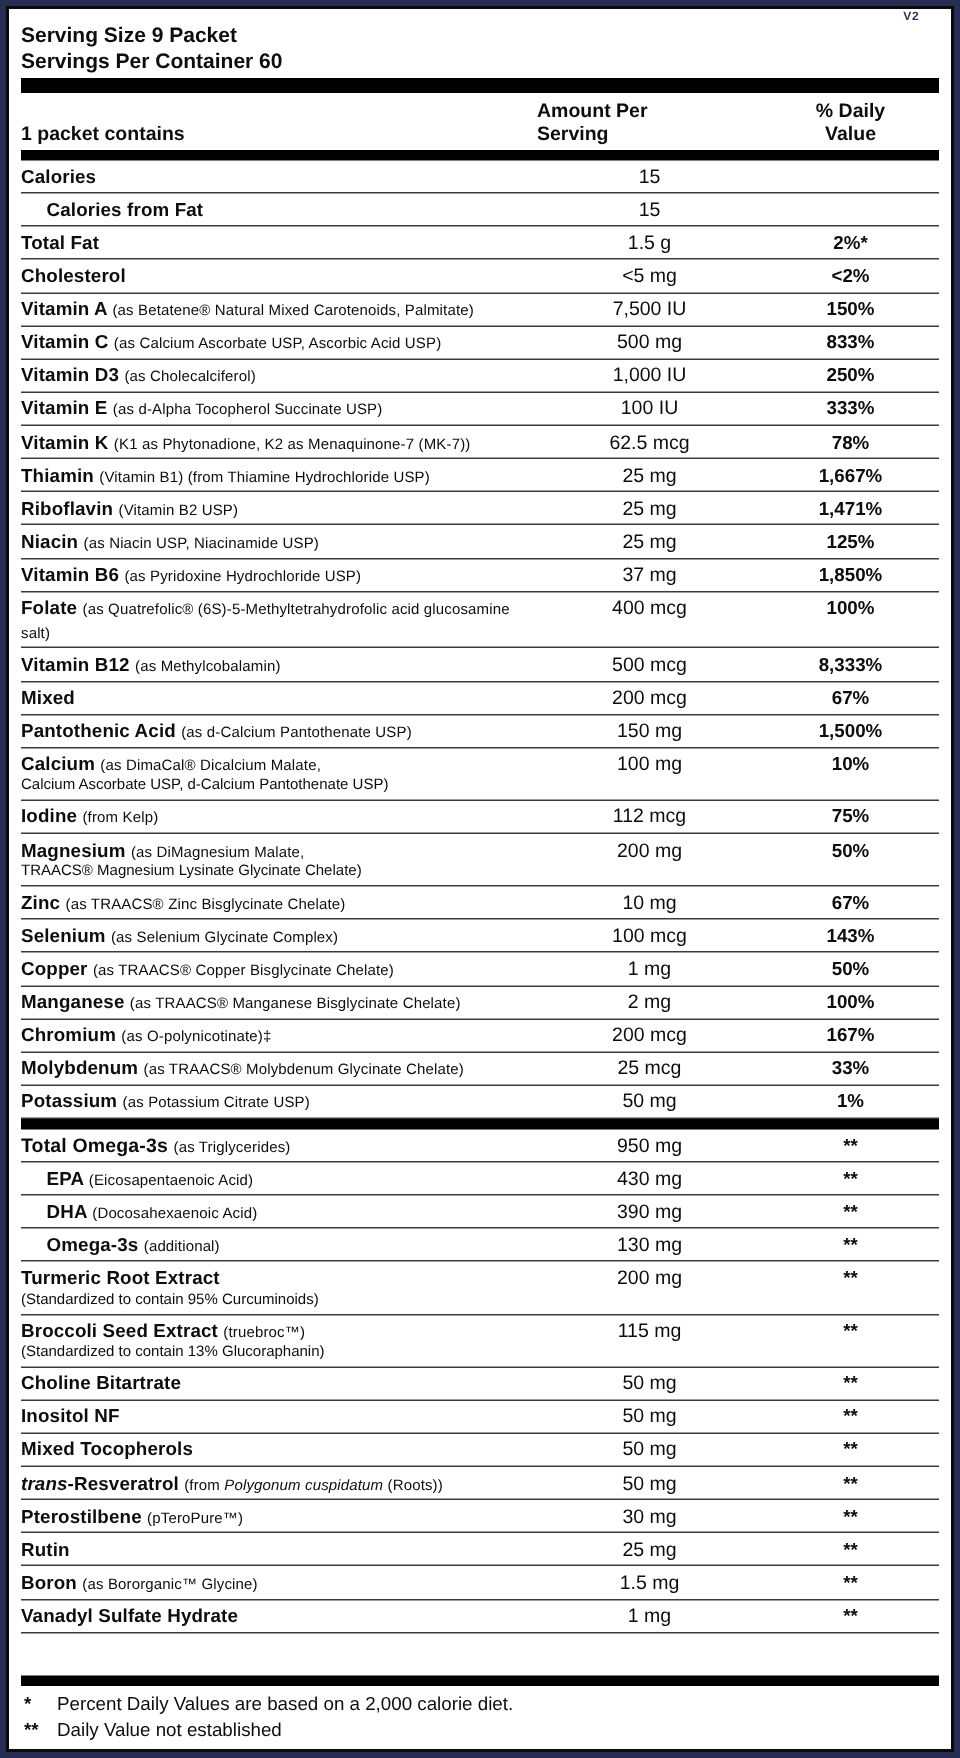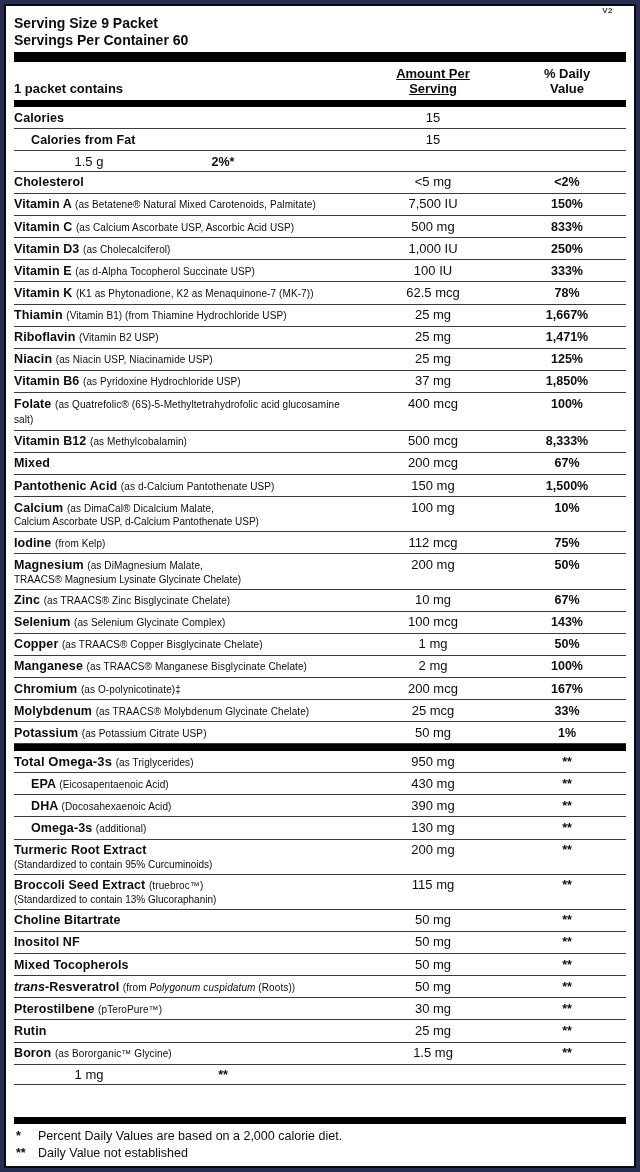--- a/index.html
+++ b/index.html
@@ -57,21 +57,21 @@
   .bar.b7{height:7px;}
   .header-row{
     display:flex;
     align-items:flex-end;
     padding:5px 0 3px 0;
     font-size:13px;
     font-weight:700;
     line-height:1.15;
   }
   .col-name{flex:1 1 auto;min-width:0;}
-  .col-amount{flex:0 0 150px;text-align:center;text-decoration:underline;}
+  .col-amount{flex:0 0 150px;}
   .col-dv{flex:0 0 118px;text-align:center;}
   .rows{flex:1 1 auto;display:flex;flex-direction:column;}
   .row{
     border-bottom:1.5px solid #3a3a3a;
     padding:2.5px 0 2px 0;
   }
   .row-line{
     display:flex;
     align-items:baseline;
   }
@@ -156,20 +156,21 @@
         </div>
         <div class="row indent">
           <div class="row-line">
             <span class="name-cell"><span class="name-text">Calories from Fat</span></span>
             <span class="amount-cell">15</span>
             <span class="dv-cell"></span>
           </div>
         </div>
         <div class="row">
           <div class="row-line">
+            <span class="name-cell"><span class="name-text">Total Fat</span></span>
             <span class="amount-cell">1.5 g</span>
             <span class="dv-cell">2%*</span>
           </div>
         </div>
         <div class="row">
           <div class="row-line">
             <span class="name-cell"><span class="name-text">Cholesterol</span></span>
             <span class="amount-cell">&lt;5 mg</span>
             <span class="dv-cell">&lt;2%</span>
           </div>
@@ -426,20 +427,21 @@
         </div>
         <div class="row">
           <div class="row-line">
             <span class="name-cell"><span class="name-text">Boron</span> <span class="detail-text">(as Bororganic™ Glycine)</span></span>
             <span class="amount-cell">1.5 mg</span>
             <span class="dv-cell">**</span>
           </div>
         </div>
         <div class="row">
           <div class="row-line">
+            <span class="name-cell"><span class="name-text">Vanadyl Sulfate Hydrate</span></span>
             <span class="amount-cell">1 mg</span>
             <span class="dv-cell">**</span>
           </div>
         </div>
       </div>
 
     <div class="bar b7"></div>
 
     <div class="footnotes">
       <div class="footnote">

